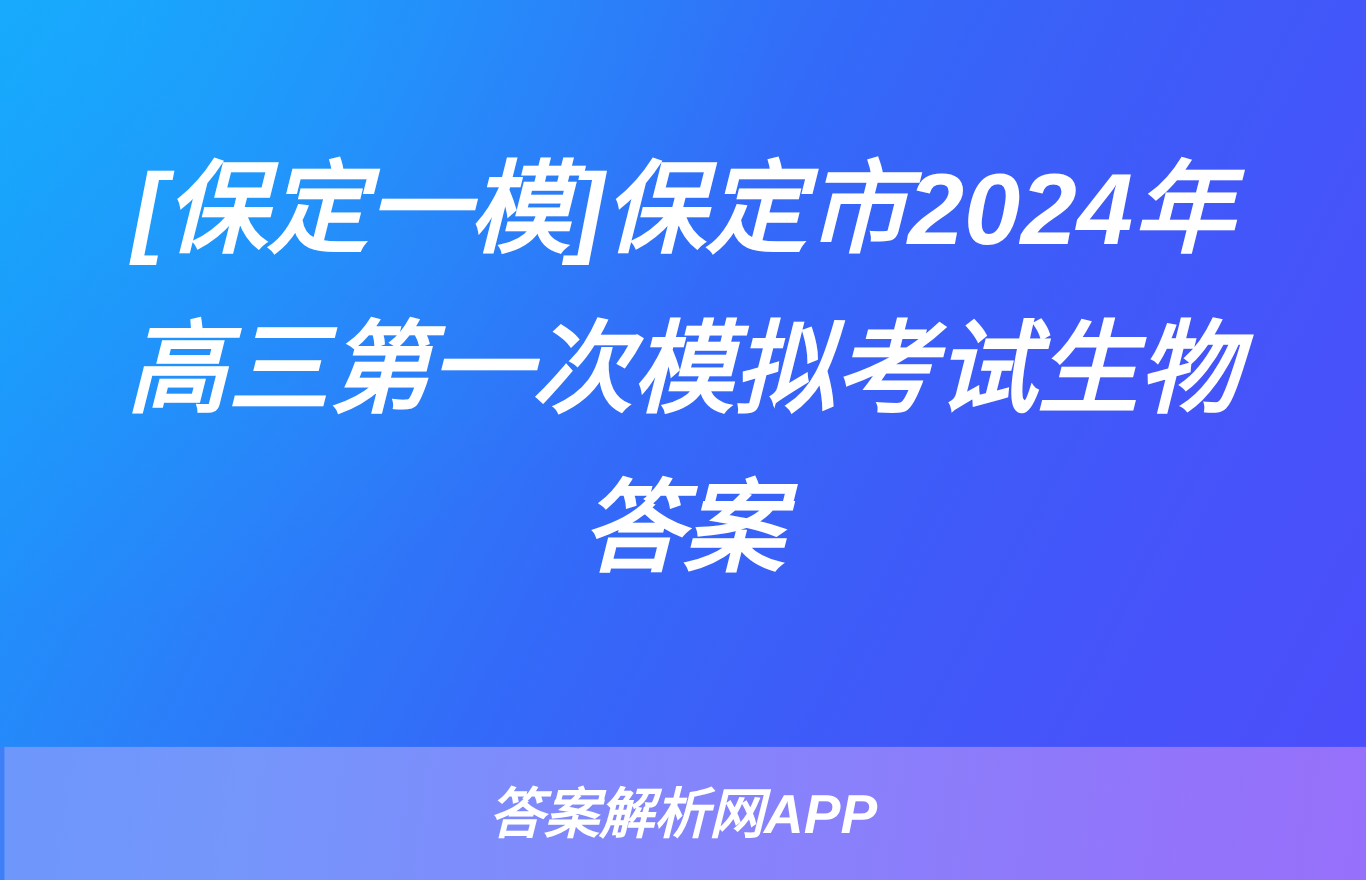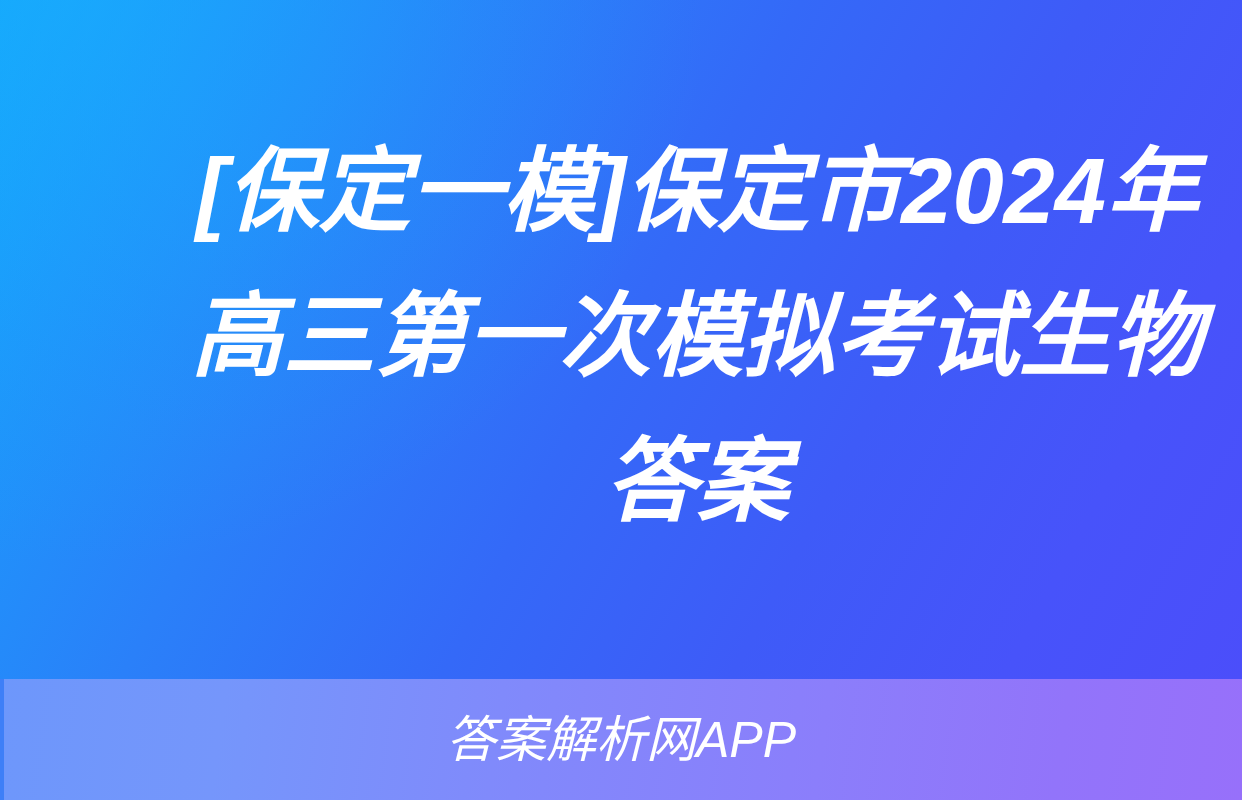--- a/index.html
+++ b/index.html
@@ -53,21 +53,21 @@
 
   
   .title-wrap {
     position: absolute;
     left: 0;
     top: 0;
     width: 1242px;
     height: 680px;
     display: flex;
     align-items: center;
-    justify-content: flex-end;
+    justify-content: center;
     z-index: 3;
   }
 
   .title {
     width: 1090px;
     margin: 0;
     padding: 0 0 8px 0;
     text-align: center;
     color: #ffffff;
     font-size: 92px;
@@ -115,21 +115,21 @@
     display: flex;
     align-items: center;
     justify-content: center;
   }
 
   .footer-text {
     margin: 0;
     color: #ffffff;
     font-size: 50px;
     line-height: 58px;
-    font-weight: 400;
+    font-weight: 700;
     font-style: italic;
     letter-spacing: 0px;
     text-align: center;
     white-space: nowrap;
   }
 </style>
 </head>
 <body>
 
 <div class="canvas">

